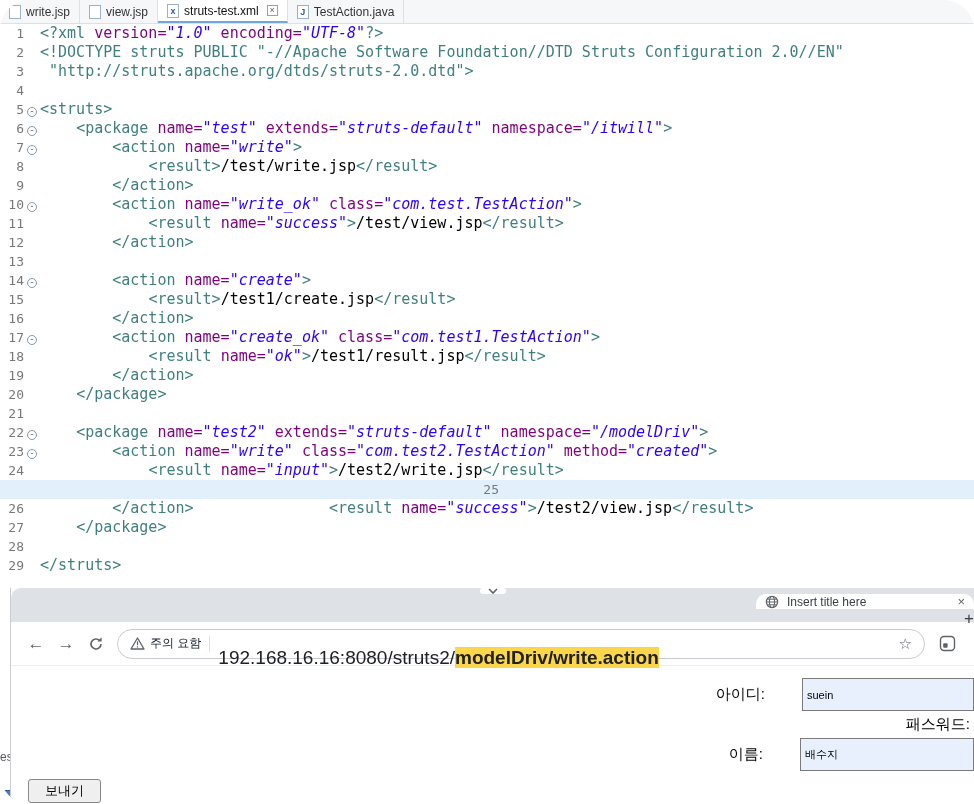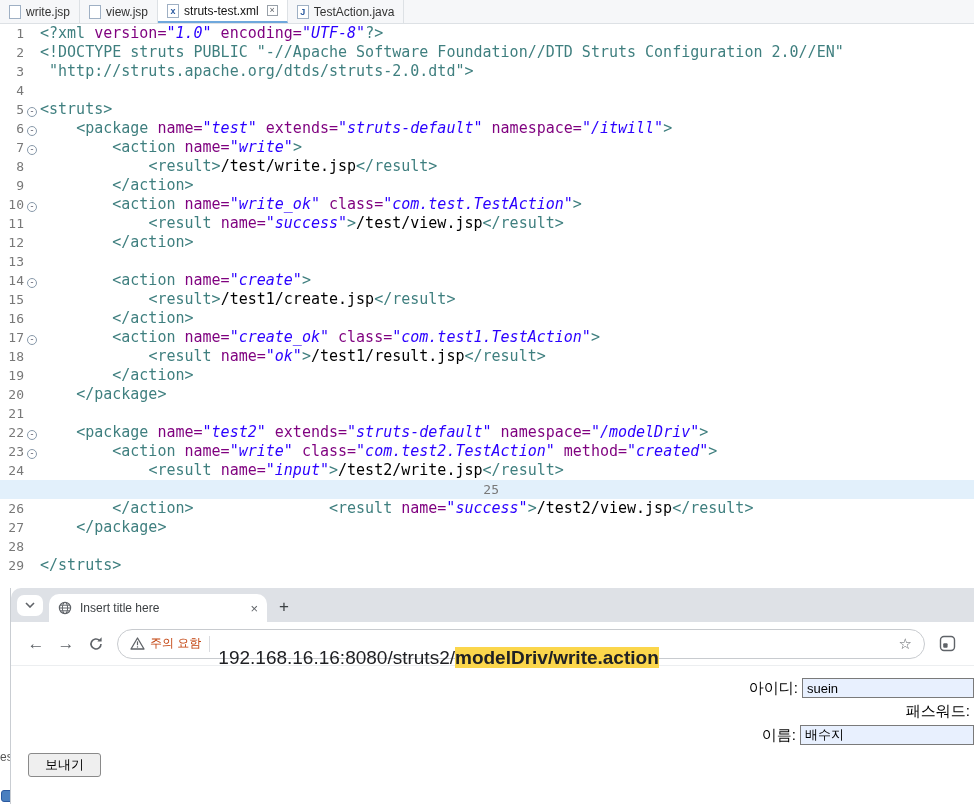--- a/index.html
+++ b/index.html
@@ -2,21 +2,21 @@
 <html style="--tag-color: #3F7F7F; --attr-color: #7F007F; --value-color: #2A00FF; --text-color: #000000; --line-number-color: #787878; --current-line-bg: #E2F0FB; --url-highlight-bg: #FBD64B; --autofill-bg: #E8F0FE;"><head>
 <meta charset="utf-8">
 <style>
   :root{
     --tag-color:#3F7F7F; --attr-color:#7F007F; --value-color:#2A00FF; --text-color:#000000;
     --line-number-color:#787878; --current-line-bg:#E2F0FB; --url-highlight-bg:#FBD64B; --autofill-bg:#E8F0FE;
   }
   *{box-sizing:border-box; margin:0; padding:0;}
   html,body{width:974px; height:804px; overflow:hidden; background:#fff;}
   body{font-family:"Liberation Sans", sans-serif;}
-  .screen{position:relative; width:974px; height:804px; background:#fff; overflow:hidden;}
+  .screen{position:relative; width:974px; height:804px; background:#fff; overflow:hidden;border-radius:30px;}
 
   
   .editor-tabbar{position:absolute; left:0; top:0; right:0; height:24px; background:#F6F7F9;
     border-bottom:1px solid #DDE1E5; display:flex; align-items:stretch;}
   .etab{display:flex; align-items:center; gap:5px; padding:0 9px; border-right:1px solid #DDE1E5;
     font-size:12px; color:#333; cursor:default; background:#F6F7F9;}
   .etab.active{background:#FFFFFF; border-bottom:2px solid #6FA8DC; color:#111;}
   .ticon{display:inline-flex; align-items:center; justify-content:center; width:12px; height:14px;
     background:#fff; border:1px solid #9FB0C4; font-size:9px; font-weight:bold; color:#2B5AA0;}
   .tclose{display:inline-flex; align-items:center; justify-content:center; width:11px; height:11px;
@@ -37,47 +37,47 @@
   .txt{color:var(--text-color);}
 
   .sliver-text{position:absolute; left:0; top:750px; font-size:12px; color:#555;}
   .corner-icon{position:absolute; left:1px; top:790px; width:12px; height:12px; border-radius:3px;
     background:#4A7FBF; border:1px solid #2B5AA0;}
 
   
   .browser{position:absolute; left:10px; top:588px; width:964px; height:216px; background:#fff;
     border-left:1px solid #C9CDD2;}
   .tabstrip{height:34px; background:#DEE1E6; border-top-left-radius:10px; display:flex; align-items:flex-end;
-    padding-left:6px;}
+    padding-left:6px;flex-direction:column;}
   .tab-search{align-self:center; width:26px; height:21px; background:#fff; border-radius:7px;
     display:flex; align-items:center; justify-content:center; margin-right:6px; cursor:pointer;}
   .btab{height:28px; width:218px; background:#fff; border-radius:10px 10px 0 0; display:flex;
     align-items:center; gap:8px; padding:0 9px; font-size:12px; color:#3C4043;}
   .btab-title{flex:1; white-space:nowrap; overflow:hidden;}
   .btab-close{font-size:13px; color:#5F6368; cursor:pointer;}
   .newtab{margin-left:12px; margin-bottom:5px; font-size:17px; color:#3C4043; cursor:pointer;}
 
   .toolbar{height:44px; background:#fff; display:flex; align-items:center; padding:0 10px;
     border-bottom:1px solid #ECEEF0;}
   .nav{width:30px; text-align:center; font-size:17px; color:#5F6368; cursor:pointer;}
   .nav.reload{display:inline-flex; justify-content:center; align-items:center;}
   .addressbar{flex:1; height:30px; margin-left:6px; background:#fff; border:1px solid #C8CBCF;
     border-radius:15px; display:flex; align-items:center; padding:0 12px; gap:8px; cursor:text;}
-  .warn-wrap{display:inline-flex; align-items:center; gap:5px; font-size:12px; color:#c2410c; white-space:nowrap;}
+  .warn-wrap{display:inline-flex; align-items:center; gap:5px; font-size:12px; color:#0f172a; white-space:nowrap;}
   .divider{width:1px; height:16px; background:#DADCE0;}
   .url{font-size:19px; color:#202124; white-space:nowrap; overflow:hidden;margin-top:28px;}
   .url-hl{background:var(--url-highlight-bg); font-weight:bold;}
   .star{margin-left:auto; font-size:15px; color:#5F6368; cursor:pointer;}
   .ext{margin-left:14px; margin-right:8px; display:inline-flex; cursor:pointer;}
 
   .content{padding:12px 0 0 17px; font-size:15px; color:#000; background:#fff; height:138px;}
   .frow{margin-bottom:4px; display:flex; align-items:center;justify-content:flex-end;}
   .frow label{margin-right:4px;}
-  .frow input{height:20px; border:1px solid #7A7A7A; font-size:13px; padding:0 4px;
-    font-family:"Liberation Sans", sans-serif; background:#fff;}
+  .frow input{height:33px; border:1px solid #7A7A7A; font-size:11px; padding:0 4px;
+    font-family:"Liberation Sans", sans-serif; background:#fff;margin-left:33px;}
   .frow input.autofill{background:var(--autofill-bg);}
   .submit{margin-top:4px; padding:2px 16px; font-size:13px; background:#EFEFEF; color:#000;
     border:1px solid #8A8A8A; border-radius:3px; font-family:"Liberation Sans", sans-serif; cursor:pointer;}
 </style>
 </head>
 <body>
 
 <div class="screen">
 
   <div class="editor-tabbar">

